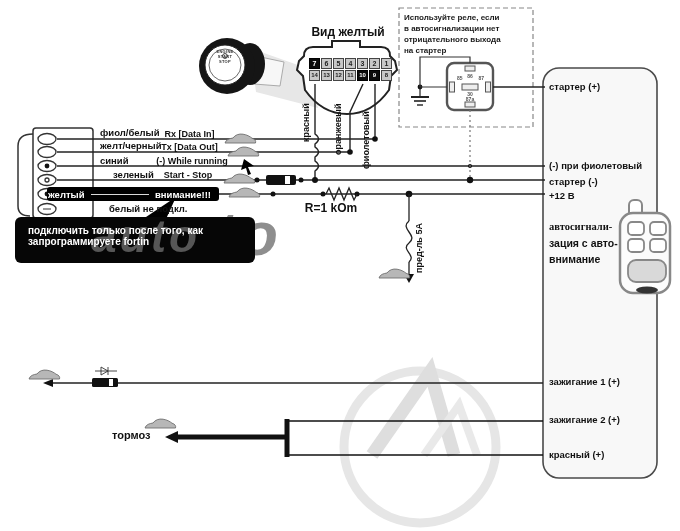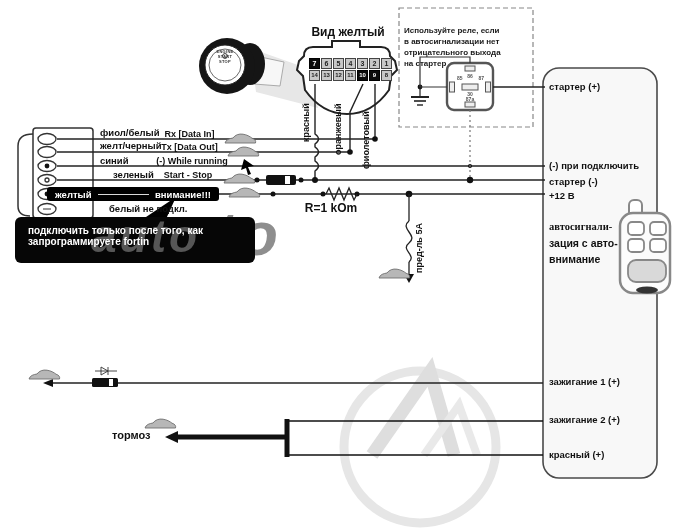--- a/index.html
+++ b/index.html
@@ -22,21 +22,21 @@
   #warnbox .wline{position:relative;z-index:2;color:#fff;font-weight:bold;font-size:10px;
                   margin:0 0 0 13px;white-space:nowrap;}
   #warnbox .wline.first{margin-top:8px;}
   #warnbox .inner-wm{position:absolute;left:76px;top:-8px;z-index:1;font-style:italic;font-weight:900;
                      font-size:46px;letter-spacing:3px;color:#565656;}
   #yellowbar{position:absolute;left:47px;top:187px;width:172px;height:14px;background:#000;
              border-radius:3px;z-index:3;display:flex;align-items:center;}
   #yellowbar span{color:#fff;font-weight:bold;font-size:9.5px;white-space:nowrap;}
   #yellowbar .bar-line{flex:1;height:0;border-top:1.5px solid #d9d9d9;margin:0 6px;}
   #relaynote{position:absolute;left:404px;top:12px;width:128px;z-index:3;
-             font-weight:bold;font-size:8px;line-height:11px;color:#1a1a1a;margin-top:13px;}
+             font-weight:bold;font-size:8px;line-height:11px;color:#1a1a1a;}
   #btn-face{position:absolute;left:207px;top:49px;width:36px;z-index:3;text-align:center;
             font-weight:bold;font-size:4px;line-height:5px;color:#333;letter-spacing:.3px;}
 </style>
 </head>
 <body>
 
 <div id="page">
 
   <div id="wm-text">auto</div>
 
@@ -231,41 +231,41 @@
     <span style="display:block;">на стартер</span>
   </div>
 
   <div class="lbl" style="left:100px;top:127px;">фиол/белый</div>
   <div class="lbl" style="left:100px;top:140px;">желт/черный</div>
   <div class="lbl" style="left:100px;top:155px;">синий</div>
   <div class="lbl" style="left:113px;top:169px;">зеленый</div>
   <div class="lbl" style="left:100px;top:203px;margin-left:9px;">белый не подкл.</div>
 
   <div id="yellowbar">
-    <span style="margin-left:8px;">желтый</span>
+    <span style="margin-left:1px;">желтый</span>
     <span class="bar-line"></span>
     <span style="margin-right:8px;">внимание!!!</span>
   </div>
 
   <div class="sig" style="left:152px;top:129px;width:75px;">Rx [Data In]</div>
   <div class="sig" style="left:152px;top:142px;width:75px;">Tx [Data Out]</div>
   <div class="sig" style="left:142px;top:156px;width:100px;">(-) While running</div>
   <div class="sig" style="left:152px;top:170px;width:72px;">Start - Stop</div>
 
   <div id="warnbox">
     <span class="inner-wm">auto</span>
     <div class="wline first">подключить только после того, как</div>
     <div class="wline">запрограммируете fortin</div>
   </div>
 
   <div class="lbl" style="left:299px;top:201px;width:64px;text-align:center;font-size:12px;">R=1 kOm</div>
   <div class="vtext" style="left:414px;top:205px;height:68px;">пред-ль 5А</div>
 
   <div class="panel-lbl" style="top:81px;">стартер (+)</div>
-  <div class="panel-lbl" style="top:160px;">(-) при подключить</div>
+  <div class="panel-lbl" style="top:160px;">(-) при фиолетовый</div>
   <div class="panel-lbl" style="top:176px;">стартер (-)</div>
   <div class="panel-lbl" style="top:190px;">+12 В</div>
   <div class="panel-lbl" style="top:221px;font-size:10.5px;font-family:Liberation Serif, serif;">автосигнали-</div>
   <div class="panel-lbl" style="top:237px;font-size:10.5px;">зация с авто-</div>
   <div class="panel-lbl" style="top:253px;font-size:10.5px;">внимание</div>
   <div class="panel-lbl" style="top:376px;">зажигание 1 (+)</div>
   <div class="panel-lbl" style="top:414px;">зажигание 2 (+)</div>
   <div class="panel-lbl" style="top:449px;">красный (+)</div>
 
   <div class="lbl" style="left:112px;top:429px;font-size:11px;">тормоз</div>

